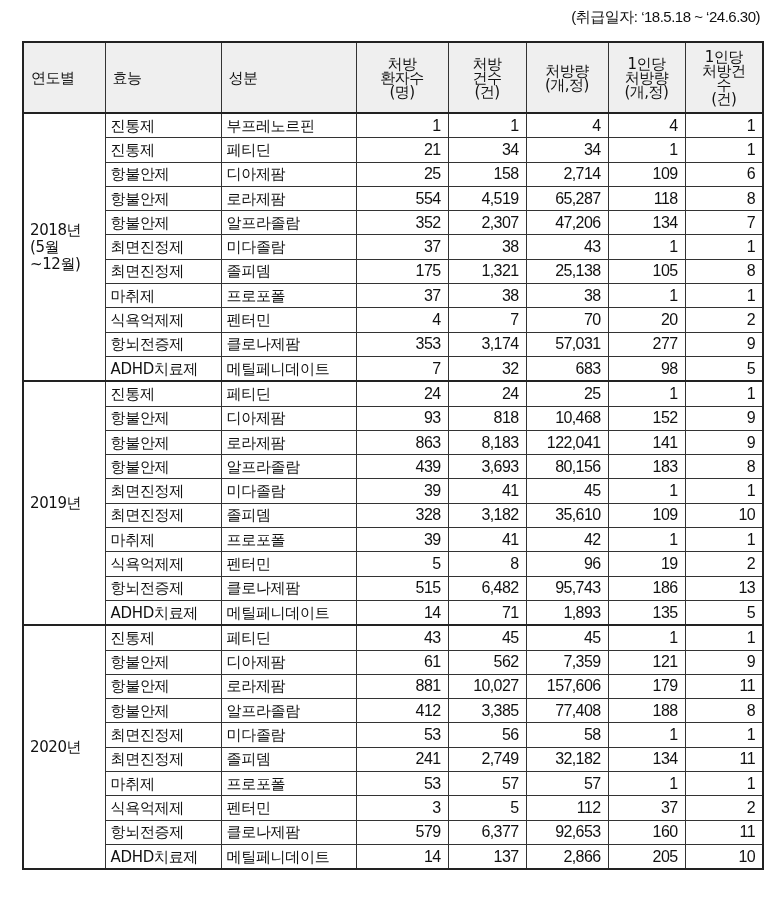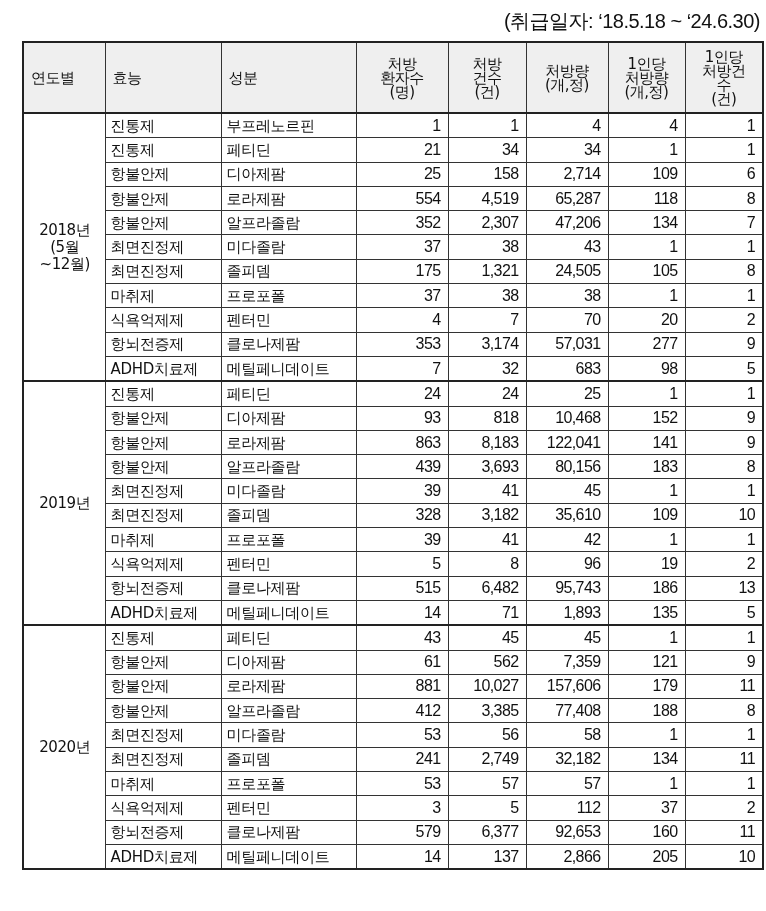--- a/index.html
+++ b/index.html
@@ -1,32 +1,32 @@
 <!DOCTYPE html>
 <html><head>
 <meta charset="utf-8">
 <style>
   html, body { margin:0; padding:0; background:#ffffff; }
   body { width:766px; height:911px; position:relative; overflow:hidden;
          font-family:"DejaVu Sans", "Liberation Sans", sans-serif; color:#111; }
-  .caption { position:absolute; right:6px; top:8px; font-size:20px; letter-spacing:-0.5px;
+  .caption { position:absolute; right:6px; top:8px; font-size:15px; letter-spacing:-0.5px;
              font-family:"Liberation Sans", "DejaVu Sans", sans-serif; }
   table { position:absolute; left:22px; top:41px; border-collapse:collapse;
           border:2px solid #222; table-layout:fixed; }
   th, td { border:1px solid #333; padding:0 5px; font-size:15px; white-space:nowrap;
            overflow:hidden; }
   th { background:#efefef; font-weight:normal; height:69px; line-height:14px;
        font-size:15px; letter-spacing:-0.5px; }
   thead tr { border-bottom:2px solid #222; }
   th.left { text-align:left; padding-left:7px; }
   th.center { }
   td { height:23.3px; line-height:22px; }
   td.eff, td.ing { text-align:left; letter-spacing:-0.3px; }
   td.num { text-align:right; padding-right:7px; font-family:"Liberation Sans", "DejaVu Sans", sans-serif; font-size:16px; letter-spacing:-0.6px;}
-  td.year { text-align:center; vertical-align:middle; padding-left:6px; line-height:17px;
+  td.year { text-align:left; vertical-align:middle; padding-left:6px; line-height:17px;
             white-space:pre-line; font-size:15px; letter-spacing:-0.4px;margin-top:17px; }
   tbody.group { border-top:2px solid #222; }
   .hline { display:block; }
 </style>
 </head>
 <body>
 
 <div class="caption">(취급일자: ‘18.5.18 ~ ‘24.6.30)</div>
 
 <table>
@@ -128,21 +128,21 @@
         <td class="num">38</td>
         <td class="num">43</td>
         <td class="num">1</td>
         <td class="num">1</td>
       </tr>
       <tr>
         <td class="eff">최면진정제</td>
         <td class="ing">졸피뎀</td>
         <td class="num">175</td>
         <td class="num">1,321</td>
-        <td class="num">24,505</td>
+        <td class="num">25,138</td>
         <td class="num">105</td>
         <td class="num">8</td>
       </tr>
       <tr>
         <td class="eff">마취제</td>
         <td class="ing">프로포폴</td>
         <td class="num">37</td>
         <td class="num">38</td>
         <td class="num">38</td>
         <td class="num">1</td>

